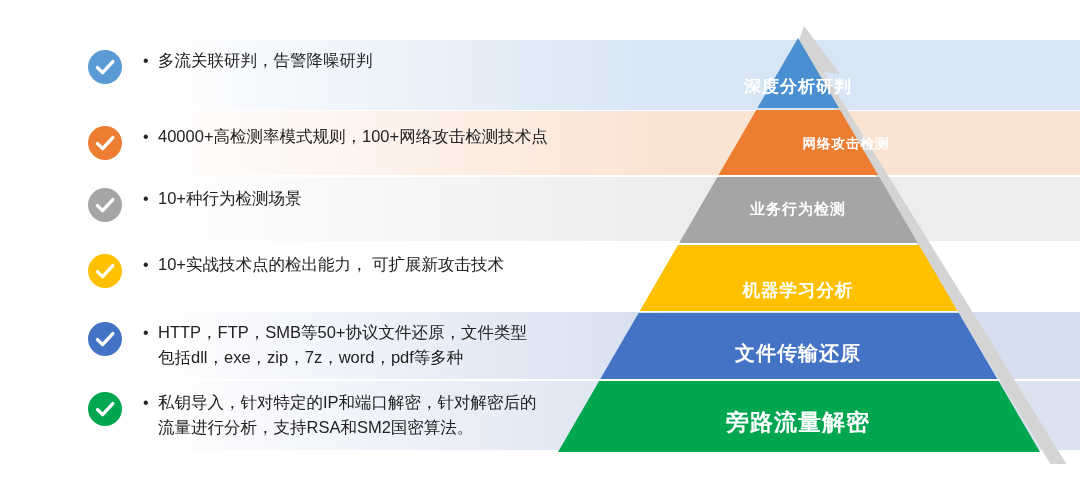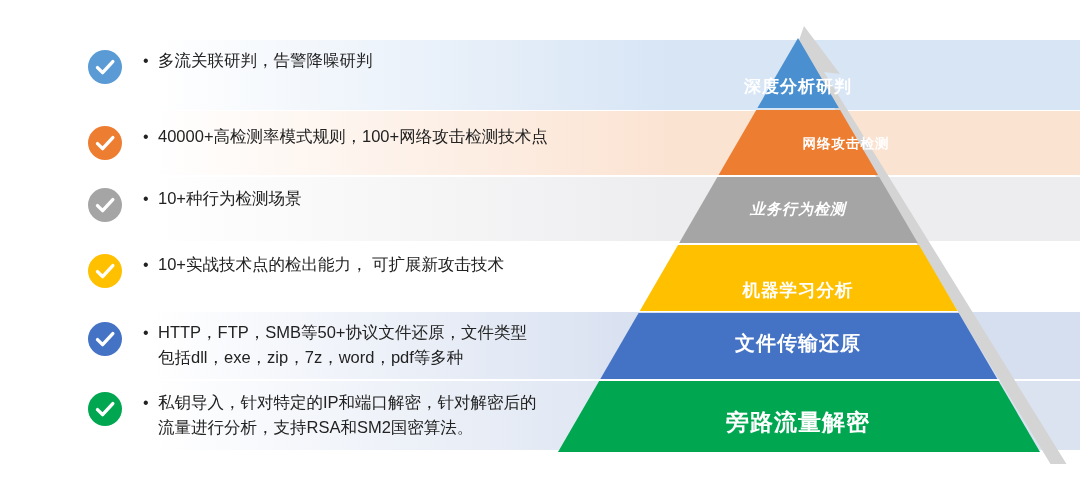--- a/index.html
+++ b/index.html
@@ -88,23 +88,23 @@
       <polygon points="756.2608695652174,110 840.0869565217391,110 878.0821256038647,175 718.5797101449275,175" fill="#ED7D31"></polygon>
       <polygon points="717.4202898550725,177 879.2512077294687,177 917.8309178743962,243 679.1594202898551,243" fill="#A5A5A5"></polygon>
       <polygon points="678,245 919,245 957.5797101449275,311 639.7391304347826,311" fill="#FFC000"></polygon>
       <polygon points="638.5797101449275,313 958.7487922705313,313 997.328502415459,379 600.3188405797101,379" fill="#4472C4"></polygon>
       <polygon points="599.159420289855,381 998.4975845410628,381 1040,452 558,452" fill="#00A650"></polygon>
     </svg>
 
   <div id="tier-labels-layer">
       <div class="tier-label" style="left: 798px; top: 74.5px; font-size: 17px;">深度分析研判</div>
       <div class="tier-label" style="left: 798px; top: 134.5px; font-size: 13.5px; margin-left: 48px;">网络攻击检测</div>
-      <div class="tier-label" style="left: 798px; top: 200px; font-size: 15px; font-style: italic;">业务行为检测</div>
+      <div class="tier-label" style="left: 798px; top: 200px; font-size: 15px;">业务行为检测</div>
       <div class="tier-label" style="left: 798px; top: 278px; font-size: 17.5px;">机器学习分析</div>
-      <div class="tier-label" style="left: 798px; top: 330px; font-size: 20px;">文件传输还原</div>
+      <div class="tier-label" style="left: 798px; top: 340px; font-size: 20px;">文件传输还原</div>
       <div class="tier-label" style="left: 798px; top: 407px; font-size: 23px; text-align: right;">旁路流量解密</div>
     </div>
 
   <div id="rows-layer">
       <div class="row" style="top: 48px;">
         <div class="check-icon" style="background: rgb(91, 155, 213);">
           <svg width="34" height="34" viewBox="0 0 34 34">
             <path d="M9.5 17.6 L14.6 22.6 L24.8 11.6" stroke="#ffffff" stroke-width="3.4" fill="none" stroke-linecap="round" stroke-linejoin="round"></path>
           </svg>
         </div>

